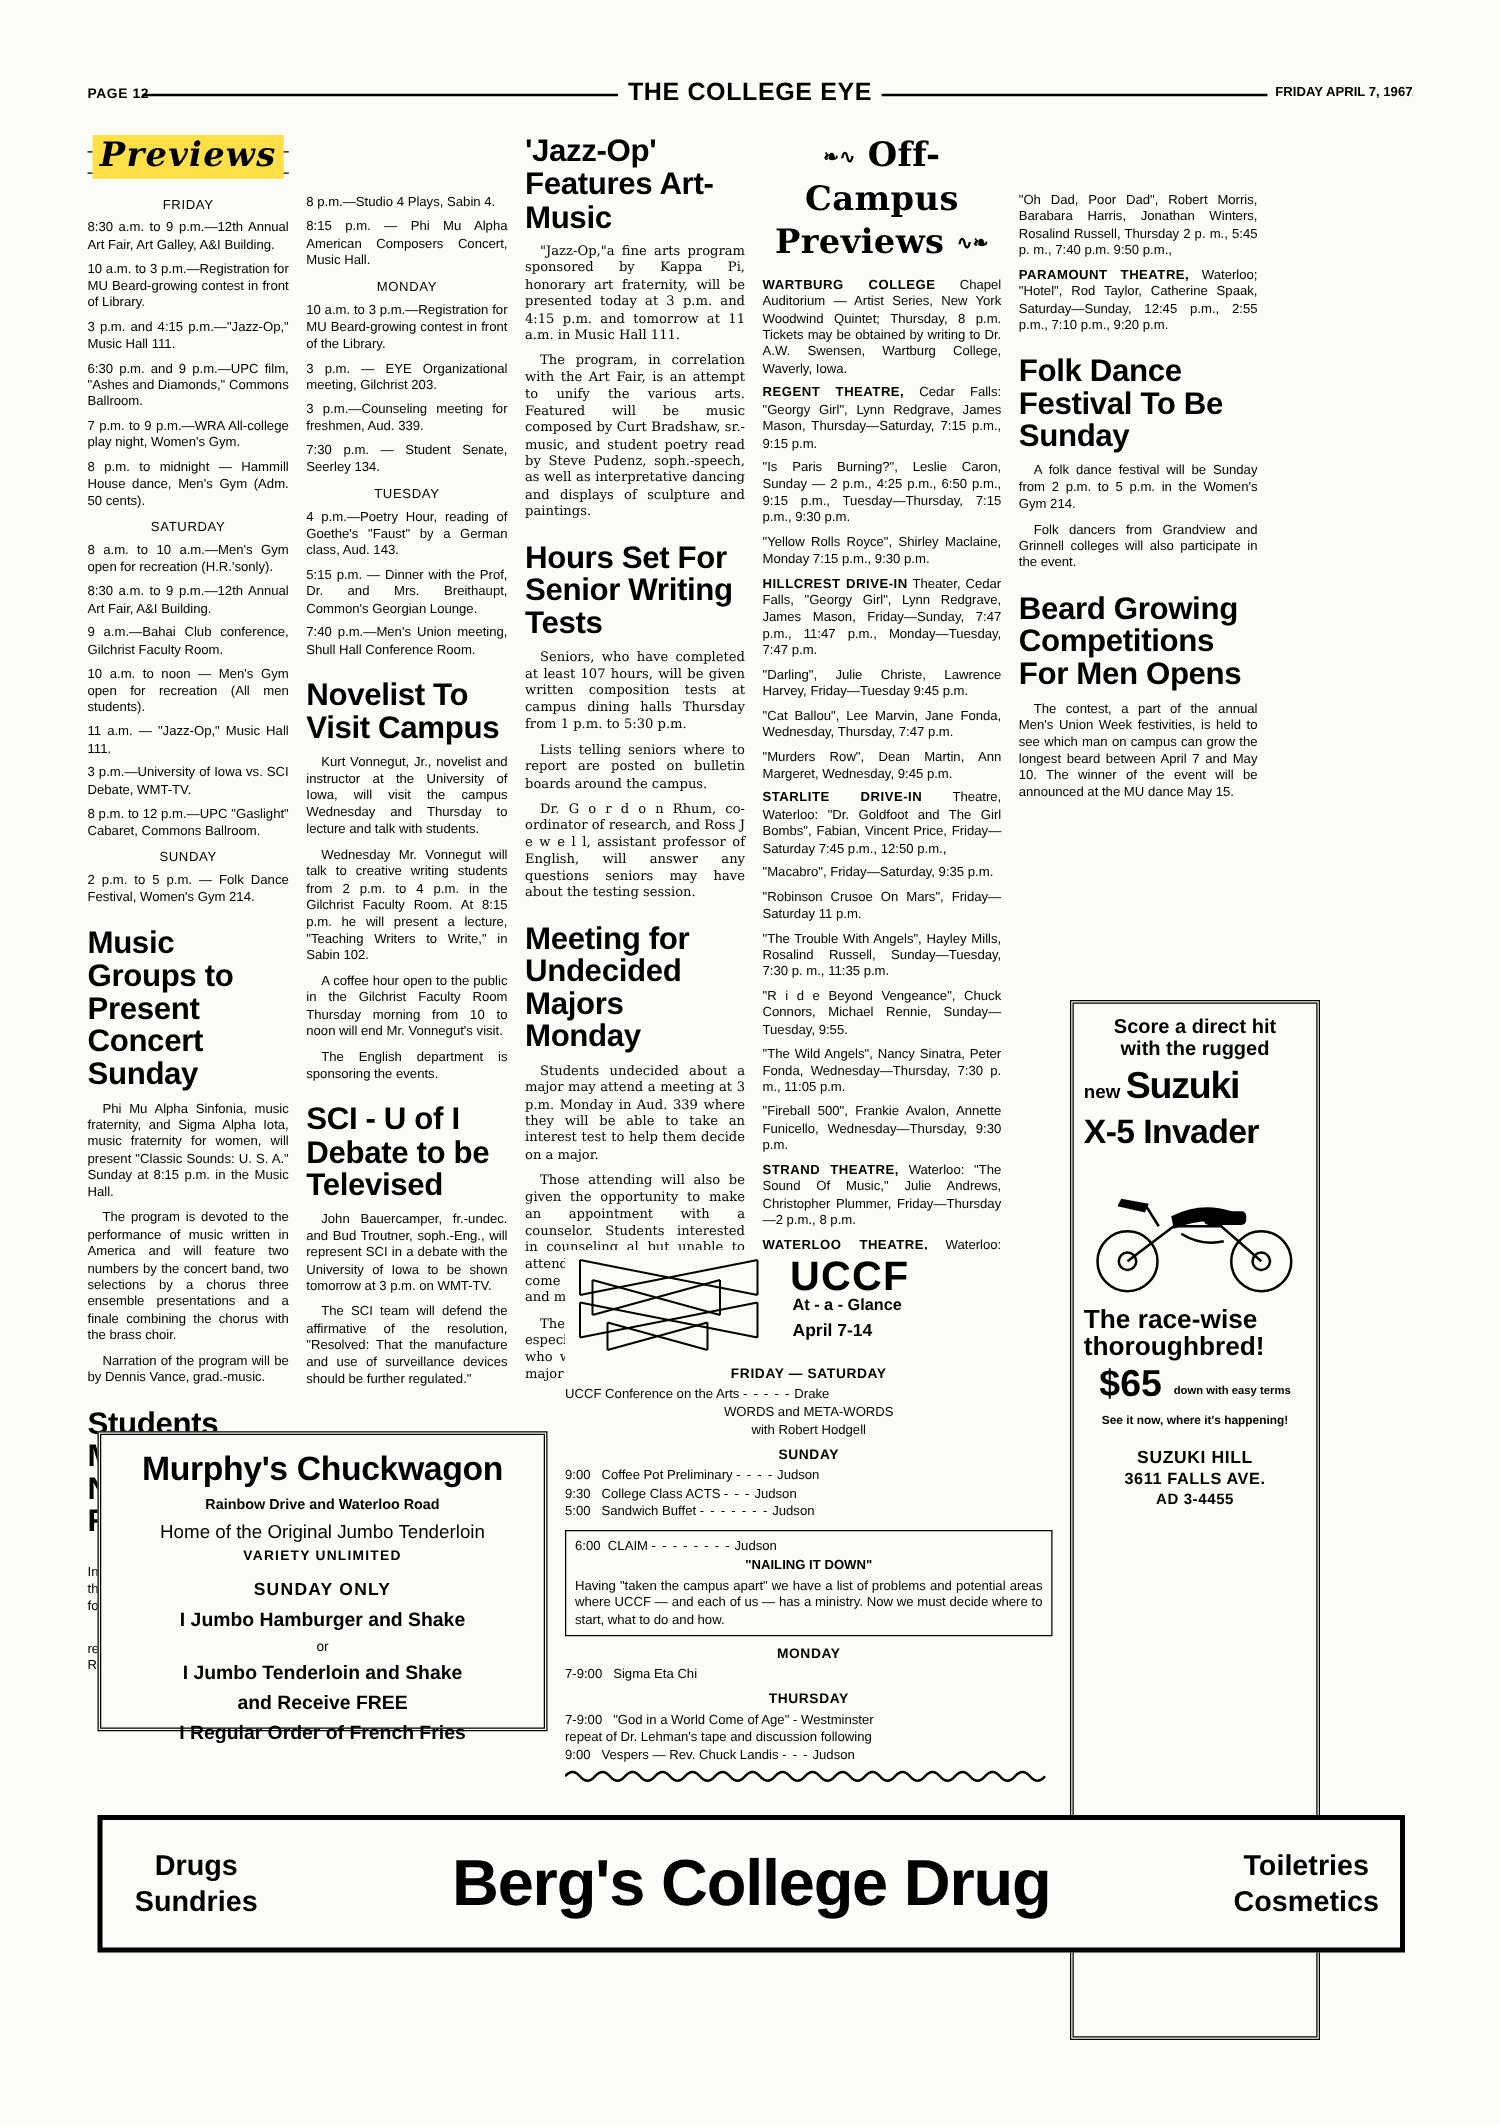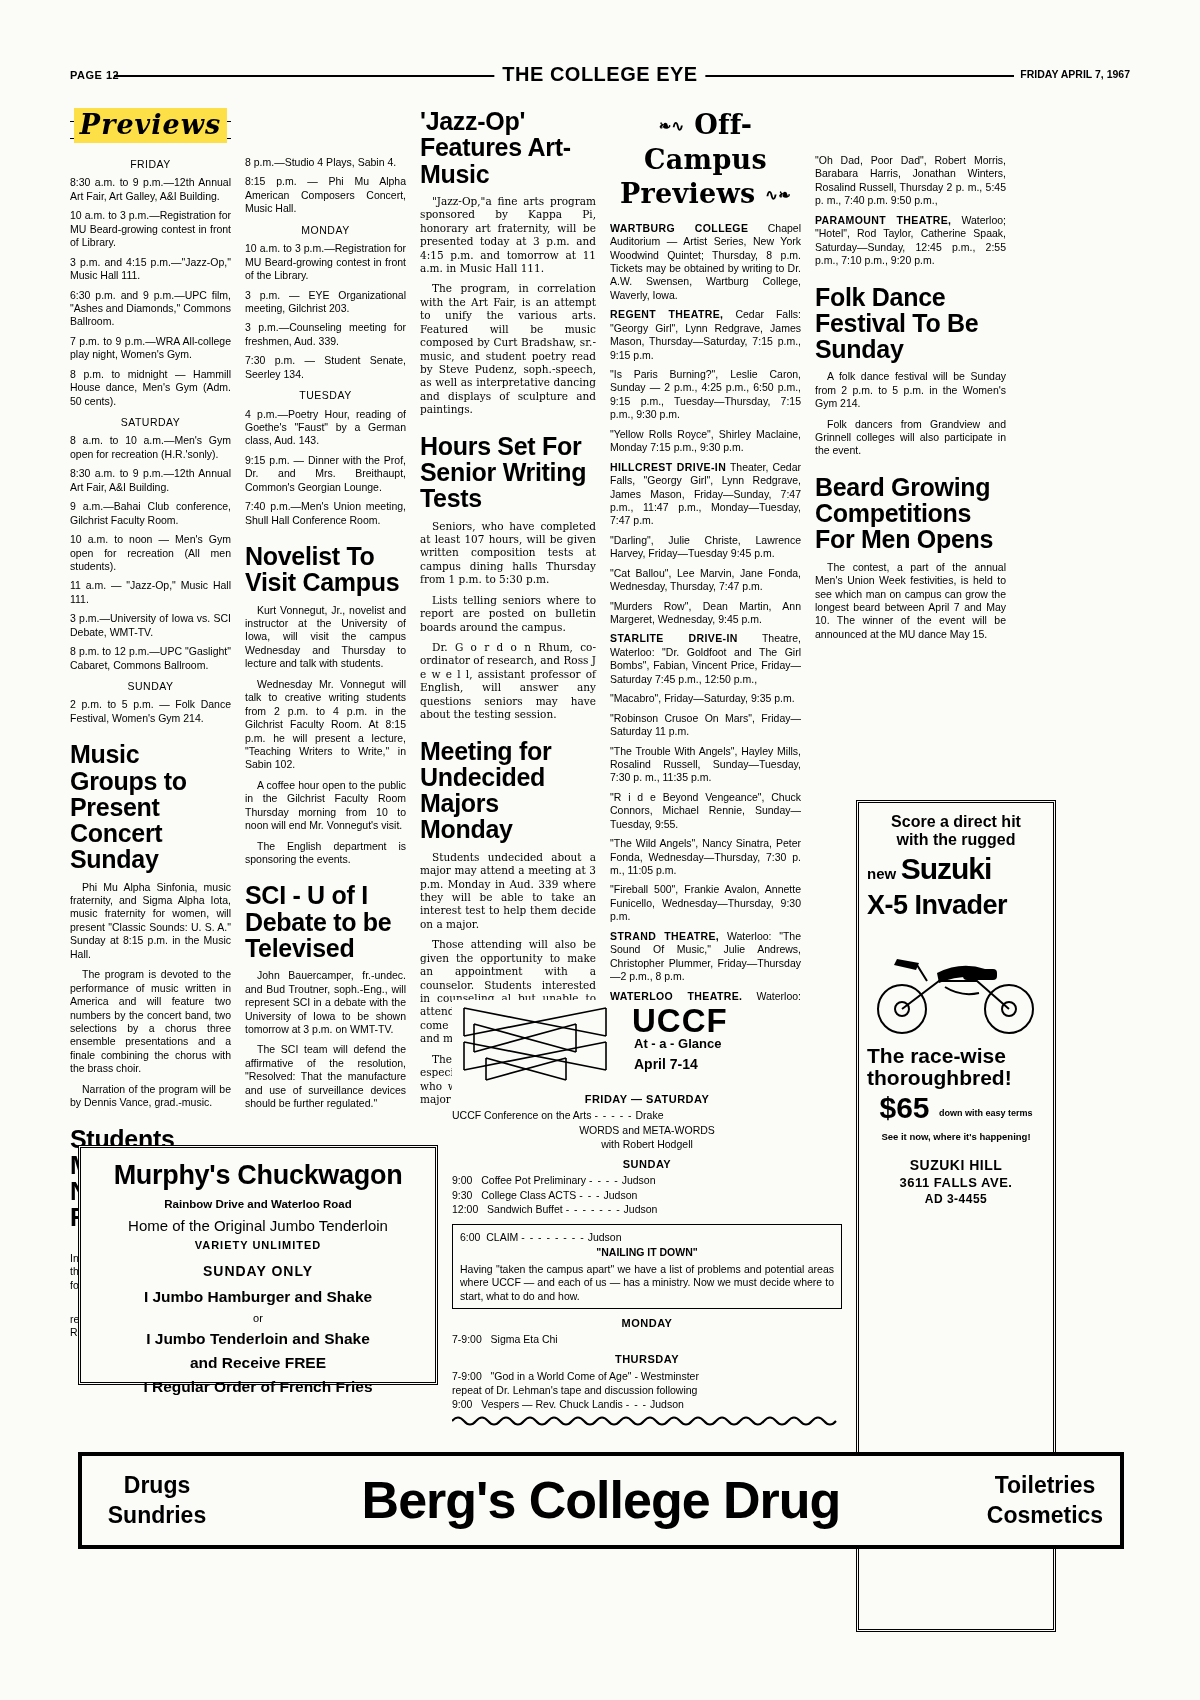--- a/index.html
+++ b/index.html
@@ -114,21 +114,21 @@
   .suzuki .price { font-size:30px; font-weight:bold; display:inline-block; }
   .suzuki .terms { font-size:9px; font-weight:bold; display:inline-block; text-align:left; margin-left:5px; vertical-align:middle; line-height:1.1; }
   .suzuki .seeit { font-size:9.5px; font-weight:bold; margin-top:4px; }
   .suzuki .addr1 { font-size:14px; font-weight:bold; margin-top:14px; letter-spacing:.5px; }
   .suzuki .addr2 { font-size:13px; font-weight:bold; letter-spacing:.5px; }
   .suzuki .addr3 { font-size:12px; font-weight:bold; letter-spacing:.5px; }
   .bike { margin:6px auto 2px; display:block; }
 
   
   .bergs {
-    position:absolute; left:78px; top:1452px; width:1046px; height:97px;
+    position:absolute; left:78px; top:1452px; width:1046px; height:110px;
     border:4px solid #000; display:flex; align-items:center; background:#fbfbf8;
   }
   .bergs .side { width:150px; text-align:center; font-size:23px; font-weight:bold; line-height:1.1; }
   .bergs .mid { flex:1; text-align:center; font-size:52px; font-weight:bold; letter-spacing:-1px; }
 
   .wave { display:block; }
 </style>
 </head>
 <body>
 
@@ -185,21 +185,21 @@
       <div class="item">8:15 p.m. — Phi Mu Alpha American Composers Concert, Music Hall.</div>
 
       <div class="dayhead">MONDAY</div>
       <div class="item">10 a.m. to 3 p.m.—Registration for MU Beard-growing contest in front of the Library.</div>
       <div class="item">3 p.m. — EYE Organizational meeting, Gilchrist 203.</div>
       <div class="item">3 p.m.—Counseling meeting for freshmen, Aud. 339.</div>
       <div class="item">7:30 p.m. — Student Senate, Seerley 134.</div>
 
       <div class="dayhead">TUESDAY</div>
       <div class="item">4 p.m.—Poetry Hour, reading of Goethe's "Faust" by a German class, Aud. 143.</div>
-      <div class="item">9:15 p.m. — Dinner with the Prof, Dr. and Mrs. Breithaupt, Common's Georgian Lounge.</div>
+      <div class="item">5:15 p.m. — Dinner with the Prof, Dr. and Mrs. Breithaupt, Common's Georgian Lounge.</div>
       <div class="item">7:40 p.m.—Men's Union meeting, Shull Hall Conference Room.</div>
 
       <h2 class="hd">Novelist To Visit Campus</h2>
       <div class="body ind">Kurt Vonnegut, Jr., novelist and instructor at the University of Iowa, will visit the campus Wednesday and Thursday to lecture and talk with students.</div>
       <div class="body ind">Wednesday Mr. Vonnegut will talk to creative writing students from 2 p.m. to 4 p.m. in the Gilchrist Faculty Room. At 8:15 p.m. he will present a lecture, "Teaching Writers to Write," in Sabin 102.</div>
       <div class="body ind">A coffee hour open to the public in the Gilchrist Faculty Room Thursday morning from 10 to noon will end Mr. Vonnegut's visit.</div>
       <div class="body ind">The English department is sponsoring the events.</div>
 
       <h2 class="hd">SCI - U of I Debate to be Televised</h2>
       <div class="body ind">John Bauercamper, fr.-undec. and Bud Troutner, soph.-Eng., will represent SCI in a debate with the University of Iowa to be shown tomorrow at 3 p.m. on WMT-TV.</div>
@@ -292,21 +292,21 @@
     <div class="hdrow">FRIDAY — SATURDAY</div>
     <div class="line">
       <span>UCCF Conference on the Arts</span> <span class="dots">- - - - -</span> <span>Drake</span>
     </div>
     <div class="line center">WORDS and META-WORDS</div>
     <div class="line center">with Robert Hodgell</div>
 
     <div class="hdrow">SUNDAY</div>
     <div class="line"><span>9:00</span>&nbsp;&nbsp; <span>Coffee Pot Preliminary</span> <span class="dots">- - - -</span> <span>Judson</span></div>
     <div class="line"><span>9:30</span>&nbsp;&nbsp; <span>College Class          ACTS</span> <span class="dots">- - -</span> <span>Judson</span></div>
-    <div class="line"><span>12:00</span>&nbsp;&nbsp; <span>Sandwich Buffet</span> <span class="dots">- - - - - - -</span> <span>Judson</span></div>
+    <div class="line"><span>5:00</span>&nbsp;&nbsp; <span>Sandwich Buffet</span> <span class="dots">- - - - - - -</span> <span>Judson</span></div>
 
     <div class="claimbox">
       <div class="line"><span>6:00</span>&nbsp; <span>CLAIM</span> <span class="dots">- - - - - - - -</span> <span>Judson</span></div>
       <div class="nail">"NAILING IT DOWN"</div>
       <p>Having "taken the campus apart" we have a list of problems and potential areas where UCCF — and each of us — has a ministry. Now we must decide where to start, what to do and how.</p>
     </div>
 
     <div class="hdrow">MONDAY</div>
     <div class="line"><span>7-9:00</span>&nbsp;&nbsp; <span>Sigma Eta Chi</span></div>
 

